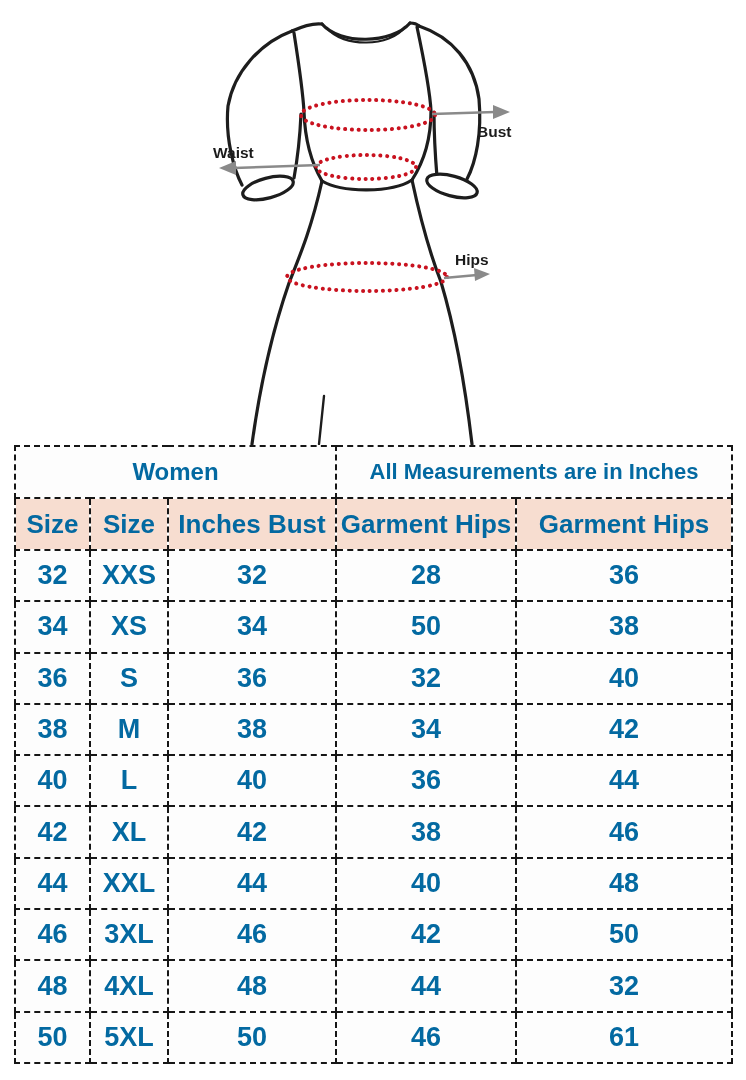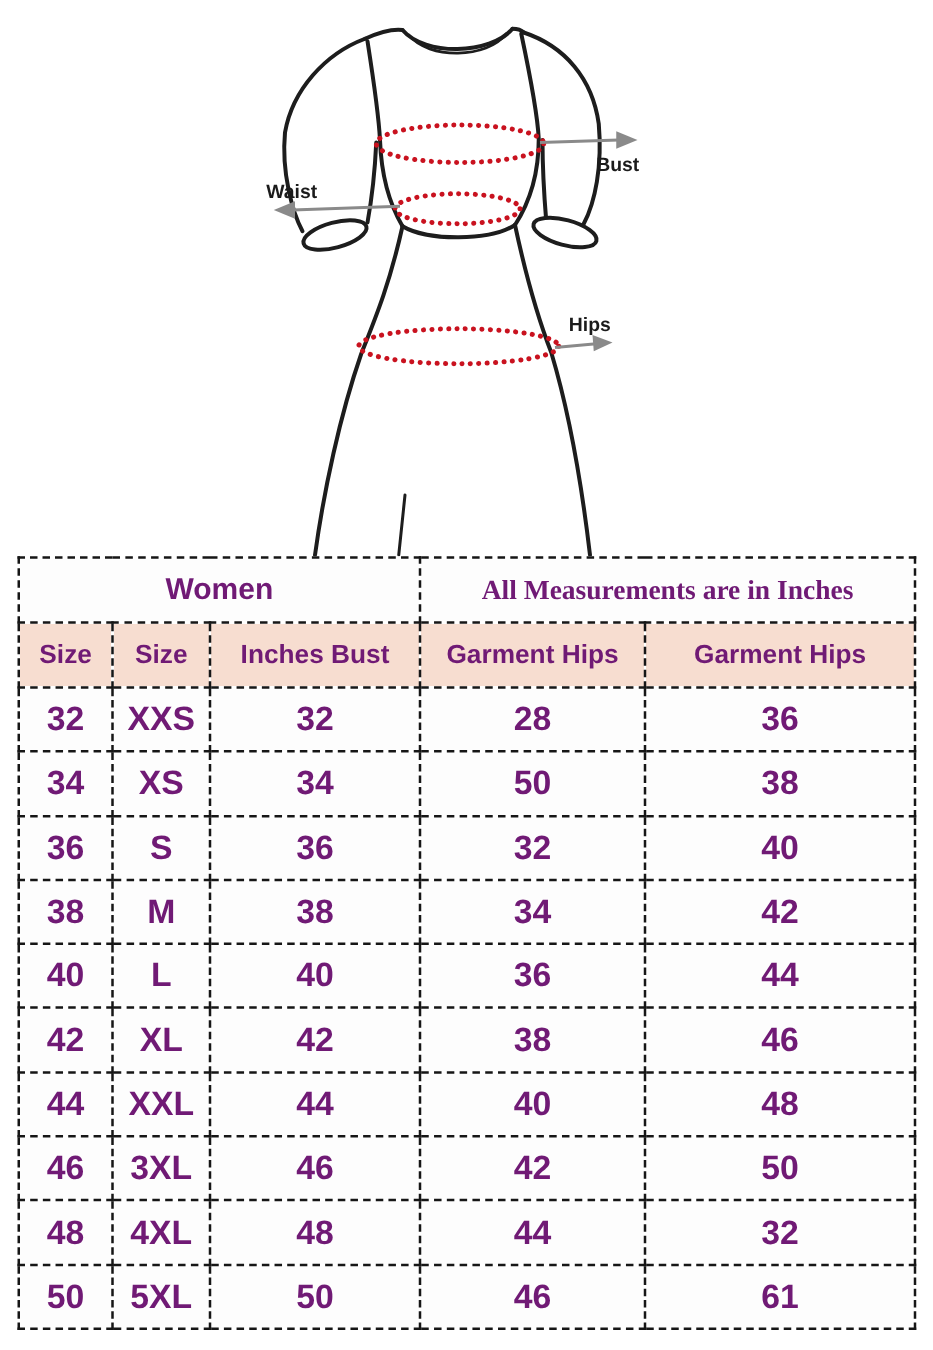--- a/index.html
+++ b/index.html
@@ -25,32 +25,32 @@
   table.size-chart {
     position: absolute; left: 14px; top: 445px;
     width: 717px;
     border-collapse: collapse;
     table-layout: fixed;
   }
   table.size-chart th, table.size-chart td {
     border: 2px dashed #161616;
     text-align: center;
     vertical-align: middle;
-    color: #701a75;
+    color: #0369a1;
     font-weight: 700;
     background: #fdfdfd;
     overflow: hidden;
     white-space: nowrap;
   }
   tr.group-row { height: 52px; }
   tr.colhead-row { height: 52px; }
   tr.data-row { height: 51.3px; }
   th.women-cell { background: #fcf600; font-size: 24px; }
-  th.measure-note-cell { background: #fdfdfd; font-size: 22px; font-family: Liberation Serif, serif; }
-  tr.colhead-row th { background: #f7ddd0; font-size: 21px; }
+  th.measure-note-cell { background: #fdfdfd; font-size: 22px; }
+  tr.colhead-row th { background: #f7ddd0; font-size: 26px; }
   tr.data-row td { font-size: 27px; }
 </style>
 </head>
 <body>
 
 <div class="stage">
 
   <div class="diagram">
     <svg viewBox="0 0 746 445" xmlns="http://www.w3.org/2000/svg">
       <g stroke="#1d1d1d" stroke-width="3.2" fill="none" stroke-linecap="round">

